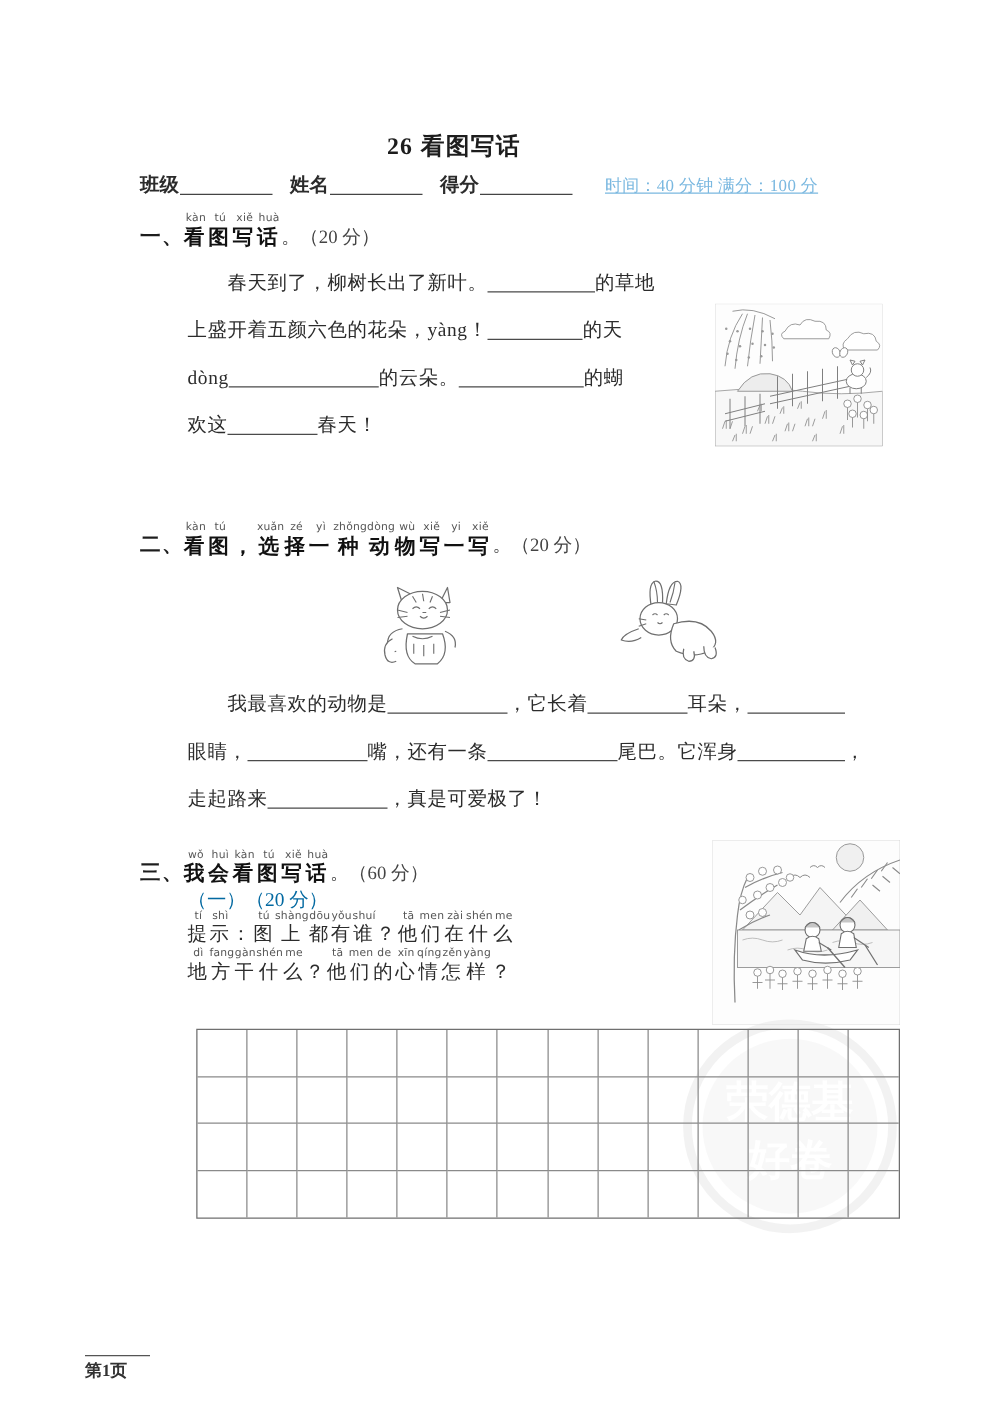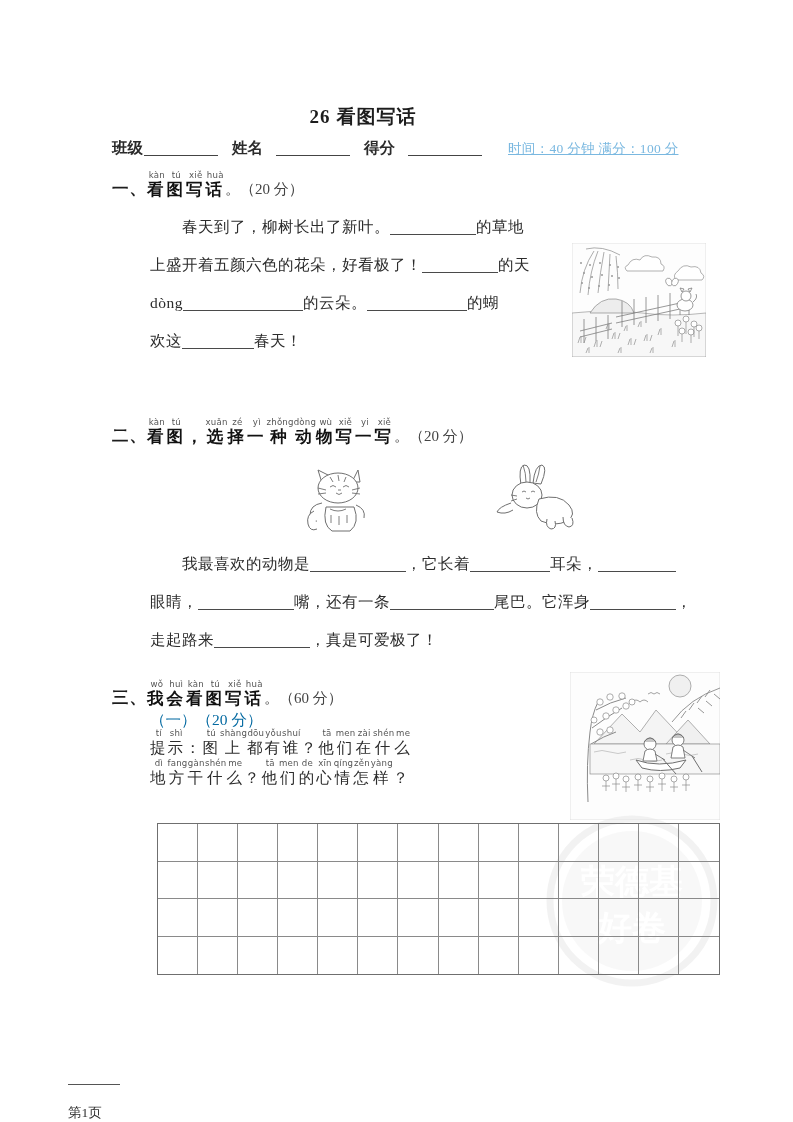--- a/index.html
+++ b/index.html
@@ -40,21 +40,21 @@
     position: absolute;
     top: 138px;
     left: 112px;
     width: 600px;
     display: flex;
     align-items: baseline;
     font-size: 15.5px;
     color: #2b2b2b;
   }
   .hfield { white-space: nowrap; display: inline-flex; align-items: center; font-weight: bold; }
-  .hfield + .hfield { margin-left: 14px; gap: 12px; }
+  .hfield + .hfield { margin-left: 14px; }
   .hline {
     display: inline-block;
     border-bottom: 1.4px solid #444;
     height: 14px;
     margin-left: 1px;
   }
   .hline.w1 { width: 74px; }
   .hline.w2 { width: 74px; }
   .hline.w3 { width: 74px; }
   .meta {
@@ -194,22 +194,23 @@
   }
 
   
   .footer {
     position: absolute;
     left: 68px;
     top: 1084px;
     font-size: 13.5px;
     color: #333;
     border-top: 1.2px solid #555;
-    padding-top: 19px;
+    padding-top: 3px;
     min-width: 52px;
+    font-weight: bold;
   }
 </style>
 </head>
 <body>
 
 <div class="page">
 
   <div class="doc-title">
     <span class="num">26</span><span>看图写话</span>
   </div>
@@ -229,21 +230,21 @@
     </span>
     <span class="meta">时间：40 分钟  满分：100 分</span>
   </div>
 
   <div class="sec-head" style="top:170px;">
     <span class="idx">一、</span><span class="py-wrap"><span class="py-group"><span class="py">kàn</span><span class="hz">看</span></span><span class="py-group"><span class="py">tú</span><span class="hz">图</span></span><span class="py-group"><span class="py">xiě</span><span class="hz">写</span></span><span class="py-group"><span class="py">huà</span><span class="hz">话</span></span></span><span class="tail">。</span><span class="score">（20 分）</span>
   </div>
 
   <div class="para" style="left:150px; top:208px; width:420px;">
       <div><span>　　春天到了，柳树长出了新叶。</span><span class="blank" style="width: 86px;"></span><span>的草地</span></div>
-      <div><span>上盛开着五颜六色的花朵，好看极了！</span><span class="blank" style="width: 76px;"></span><span>的天</span></div>
+      <div><span>上盛开着五颜六色的花朵，yàng！</span><span class="blank" style="width: 76px;"></span><span>的天</span></div>
       <div><span>dòng</span><span class="blank" style="width: 120px;"></span><span>的云朵。</span><span class="blank" style="width: 100px;"></span><span>的蝴</span></div>
       <div><span>欢这</span><span class="blank" style="width: 72px;"></span><span>春天！</span></div>
     </div>
 
   <div class="illus" style="left:572px; top:243px;">
     <svg width="134" height="114" viewBox="0 0 134 114">
       <rect x="0" y="0" width="134" height="114" fill="#fdfdfd" stroke="#cfcfcf" stroke-width="0.6"></rect>
 
       <path d="M0 70 Q40 66 70 70 Q100 74 134 70 L134 114 L0 114 Z" fill="#f7f7f7" stroke="#9a9a9a" stroke-width="0.7"></path>
 

